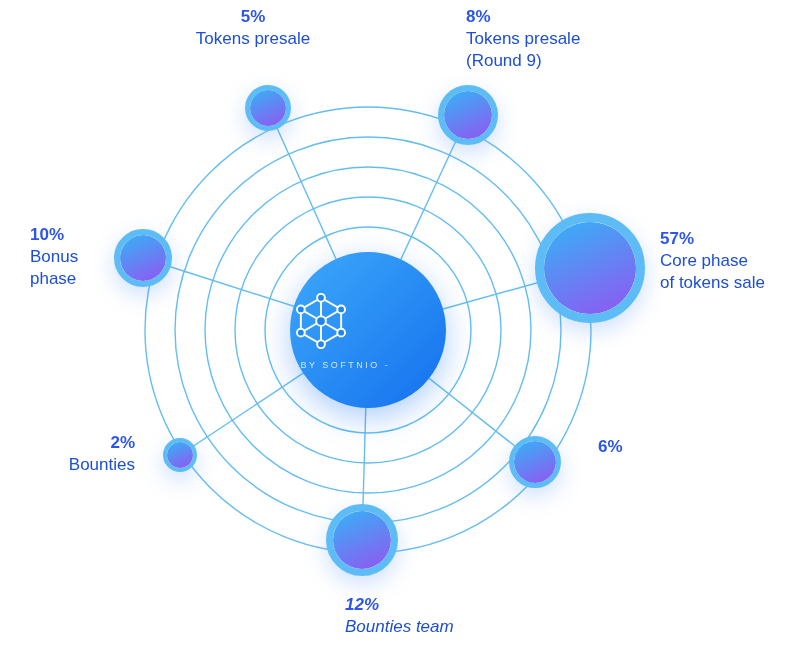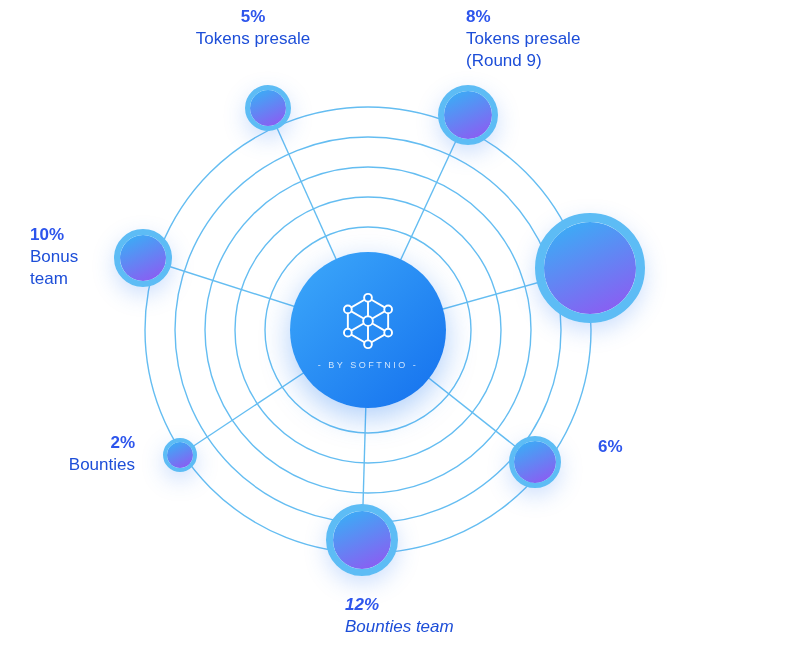--- a/index.html
+++ b/index.html
@@ -10,21 +10,21 @@
     font-family:"Liberation Sans", sans-serif;
     overflow:hidden;
   }
   .orbits{position:absolute;left:0;top:0;}
   .center-circle{
     position:absolute;left:290px;top:252px;width:156px;height:156px;
     border-radius:50%;
     background:linear-gradient(135deg,#3dа9fa,#1470ee);
     background:linear-gradient(135deg,#3da9fa 0%,#1470ee 100%);
     box-shadow:0 10px 30px rgba(26,118,240,.35);
-    display:flex;flex-direction:column;align-items:center;justify-content:center;
+    display:flex;flex-direction:column;align-items:flex-start;justify-content:center;
     gap:8px;
   }
   .center-caption{
     color:rgba(255,255,255,.78);
     font-size:9px;letter-spacing:2.5px;text-transform:uppercase;
     white-space:nowrap;
   }
   .bubble{
     position:absolute;border-radius:50%;box-sizing:border-box;
     background:linear-gradient(155deg,#33b4f6 0%,#8a5ef2 90%);
@@ -94,25 +94,30 @@
     <div class="pct">5%</div>
     <div class="name">Tokens presale</div>
   </div>
 
   <div class="label" style="left:466px;top:6px;">
     <div class="pct">8%</div>
     <div class="name">Tokens presale</div>
     <div class="name">(Round 9)</div>
   </div>
 
+  <div class="label" style="left:660px;top:228px;">
+    <div class="pct">57%</div>
+    <div class="name">Core phase</div>
+    <div class="name">of tokens sale</div>
+  </div>
 
   <div class="label" style="left:30px;top:224px;">
     <div class="pct">10%</div>
     <div class="name">Bonus</div>
-    <div class="name">team</div>
+    <div class="name">phase</div>
   </div>
 
   <div class="label ta-r" style="left:40px;top:432px;width:95px;">
     <div class="pct">2%</div>
     <div class="name">Bounties</div>
   </div>
 
   <div class="label" style="left:598px;top:436px;">
     <div class="pct">6%</div>
   </div>

